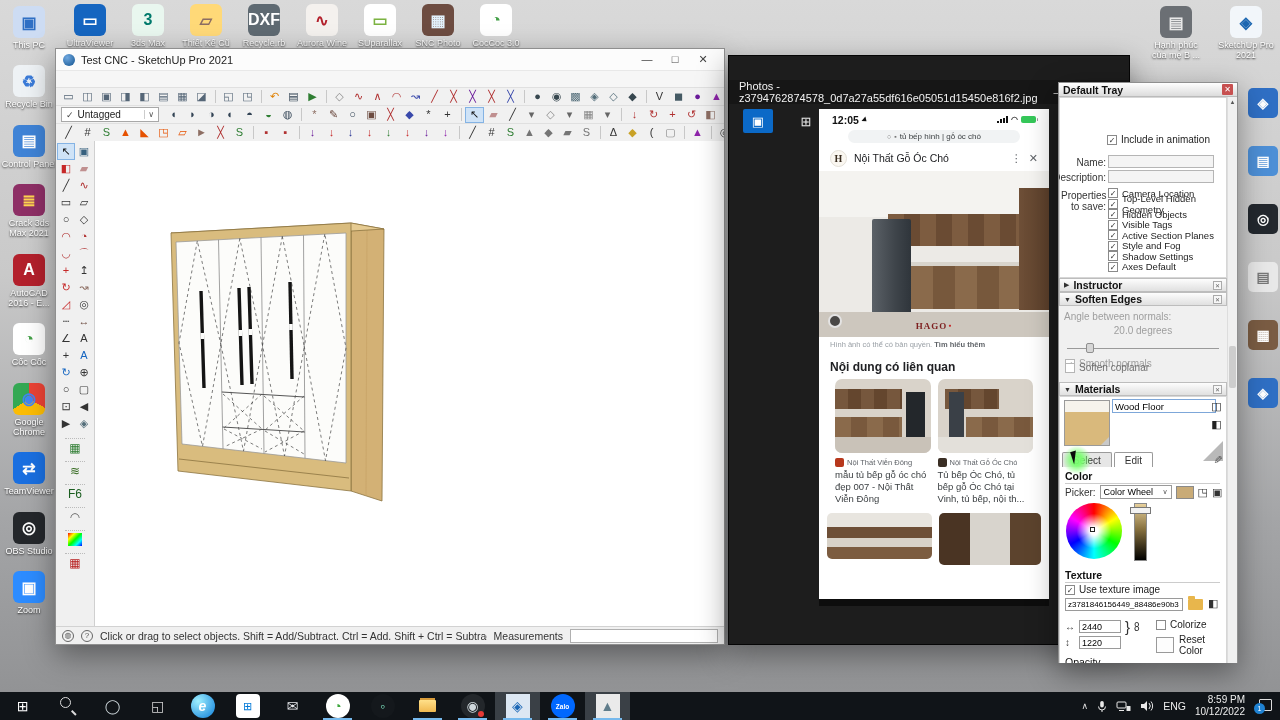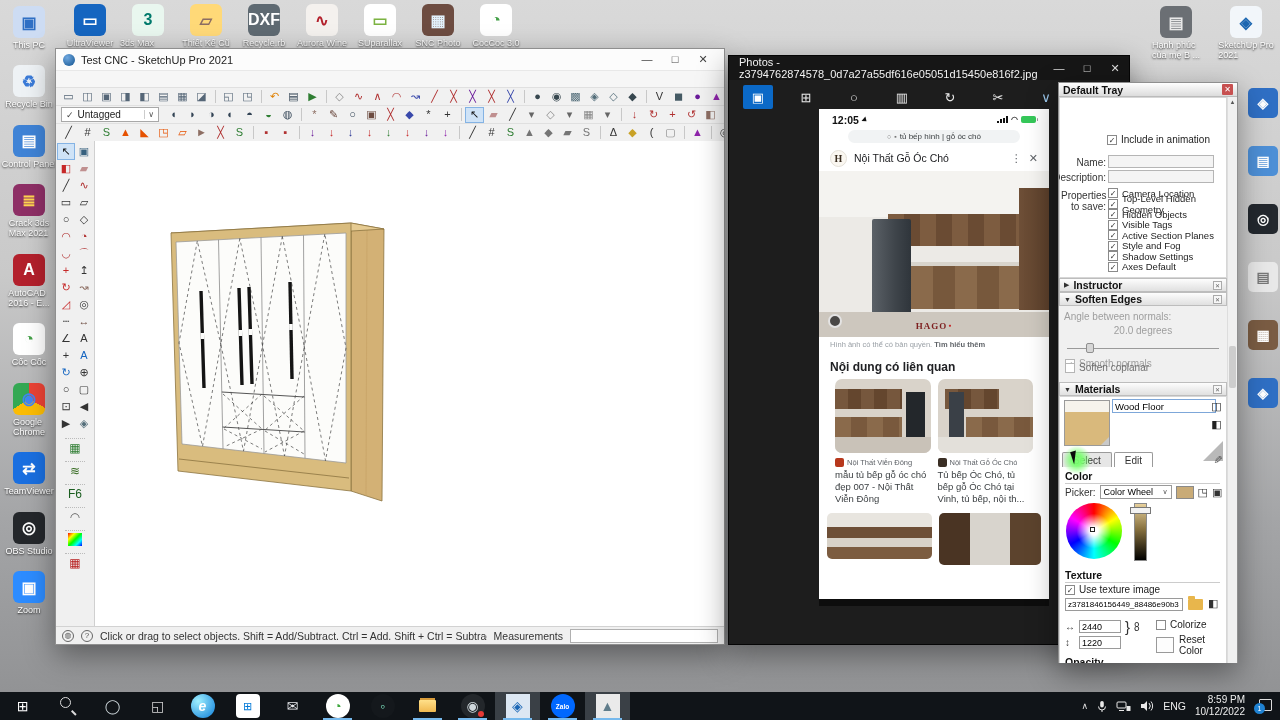--- a/index.html
+++ b/index.html
@@ -5,21 +5,21 @@
   * { margin:0; padding:0; box-sizing:border-box; }
   html,body { width:1280px; height:720px; overflow:hidden; font-family:"Liberation Sans",sans-serif; }
   body { position:relative; background:linear-gradient(180deg,#d9d9d9 0%,#c9c9c9 38%,#a4a5a7 72%,#8f9092 100%); }
 
   
   .dcol { position:absolute; display:flex; flex-direction:column; align-items:center; }
   .drow { position:absolute; display:flex; }
   .dicon { width:56px; display:flex; flex-direction:column; align-items:center; gap:2px; }
   .dicon .g { width:32px; height:32px; border-radius:6px; display:flex; align-items:center; justify-content:center;
               font-size:16px; font-weight:bold; }
-  .dlabel { font-size:9px; color:#fff; text-shadow:0 1px 2px rgba(0,0,0,.85); line-height:1.15;
+  .dlabel { font-size:9px; color:#fff; text-shadow:0 1px 2px rgba(0,0,0,.85); text-align:center; line-height:1.15;
             white-space:pre-line; max-width:62px; }
   #left-icons { left:0; top:6px; gap:15px; width:58px; }
   #top-icons { left:62px; top:4px; gap:2px; }
   #right-icons { left:1148px; top:6px; gap:14px; display:flex; position:absolute; }
   #edge-icons { position:absolute; right:0; top:88px; width:38px; display:flex; flex-direction:column; gap:28px; align-items:flex-end; }
   #edge-icons .g { width:30px; height:30px; border-radius:5px; display:flex; align-items:center; justify-content:center; font-size:14px; }
   #bottom-labels { position:absolute; left:55px; top:646px; display:flex; }
   #bottom-labels .dlab2 { width:51px; margin-right:1px; font-size:9px; color:#f4f4f4; text-shadow:0 1px 2px rgba(0,0,0,.8);
                           text-align:center; white-space:pre-line; line-height:1.1; }
 
@@ -55,21 +55,21 @@
   .canvas { flex:1; background:#fff; border-left:1px solid #d0d0d0; position:relative; overflow:hidden; }
   .su-status { height:18px; background:#f0f0f0; border-top:1px solid #d2d2d2; display:flex; align-items:center; gap:7px; padding:0 6px; flex:none; }
   .circ { width:12px; height:12px; border:1px solid #666; border-radius:50%; font-size:8px; color:#555; display:flex; align-items:center; justify-content:center; flex:none; }
   .statusmsg { font-size:10.5px; color:#333; white-space:nowrap; overflow:hidden; }
   .meas { margin-left:auto; display:flex; align-items:center; gap:7px; }
   .meas-label { font-size:10.5px; color:#333; }
   .meas input { width:148px; height:14px; border:1px solid #b0b0b0; background:#fff; font-size:10px; }
 
   
   #ph { left:728px; top:55px; width:402px; height:590px; background:#1d1d1d; border:1px solid #050505; }
-  .ph-title { height:24px; background:#161616; color:#f2f2f2; font-size:11px; display:flex; align-items:center; padding-left:10px; }
+  .ph-title { height:24px; background:#161616; color:#f2f2f2; font-size:11px; display:flex; align-items:center; padding-left:10px;margin-top:24px; }
   .ph-title .winbtns .wb { color:#ddd; height:24px; line-height:24px; }
   .ph-toolbar { height:34px; display:flex; align-items:center; background:#1d1d1d; padding-left:6px; gap:2px; }
   .ph-tool { height:34px; display:flex; align-items:center; justify-content:center; padding:0 8px; }
   .ph-tool .g { min-width:30px; height:24px; display:flex; align-items:center; justify-content:center; font-size:13px; color:#e8e8e8; border-radius:2px; }
 
   
   #phone { position:absolute; left:90px; top:53px; width:230px; height:497px; background:#fff; overflow:hidden; }
   .p-status { height:21px; display:flex; align-items:center; padding:0 13px; }
   .p-time { font-size:10.5px; font-weight:bold; color:#111; }
   .p-loc { width:0; height:0; border-left:4px solid #111; border-top:3px solid transparent; border-bottom:3px solid transparent; margin-left:4px; transform:rotate(40deg); }
@@ -194,21 +194,21 @@
   .folder-ic::before { content:""; position:absolute; left:0; top:-3px; width:7px; height:3px; background:#e8b64c; border-radius:1px 1px 0 0; }
   .paint-ic { position:absolute; left:148px; top:200px; font-size:11px; color:#333; }
   .szrow1 { position:absolute; left:5px; top:221px; display:flex; align-items:center; gap:4px; }
   .szrow2 { position:absolute; left:5px; top:239px; display:flex; align-items:center; gap:4px; }
   .szar { font-size:10px; color:#333; width:10px; }
   .szfld { width:42px; height:13px; border:1px solid #9a9a9a; background:#fff; font-size:9px; padding:0 2px; }
   .brace { font-size:15px; color:#333; } .chain { font-size:10px; color:#333; display:inline-block; transform:scaleY(1.3); }
   .colorize { position:absolute; left:96px; top:222px; font-size:10px; }
   .resetc { position:absolute; left:96px; top:237px; display:flex; align-items:center; gap:5px; font-size:10px; color:#222; }
   .rswatch { width:20px; height:16px; background:#fdfdfd; border:1px solid #9a9a9a; }
-  .op-lbl { position:absolute; left:5px; top:259px; right:6px; font-weight:bold; font-size:10.5px; color:#111; }
+  .op-lbl { position:absolute; left:5px; top:259px; right:6px; font-weight:normal; font-size:10.5px; color:#111; }
 
   
   #taskbar { position:absolute; left:0; right:0; bottom:0; height:28px; background:#101418; display:flex; align-items:stretch; z-index:50; }
   .tb-item { width:45px; display:flex; align-items:center; justify-content:center; position:relative; }
   .tb-item .g { width:24px; height:24px; display:flex; align-items:center; justify-content:center; font-size:14px; color:#e8e8e8; position:relative; }
   .tb-item.running::after,.tb-item.active::after { content:""; position:absolute; left:8px; right:8px; bottom:0; height:2px; background:#76b9ed; }
   .tb-item.active { background:#3a4046; }
   .tb-item[data-name="edge-icon"] .g,.tb-item[data-name="coc-coc-icon"] .g,.tb-item[data-name="maps-pin-icon"] .g,
   .tb-item[data-name="media-player-icon"] .g,.tb-item[data-name="zalo-icon"] .g { border-radius:50%; }
   .tb-item[data-name="edge-icon"] .g { font-style:italic; font-weight:bold; }

